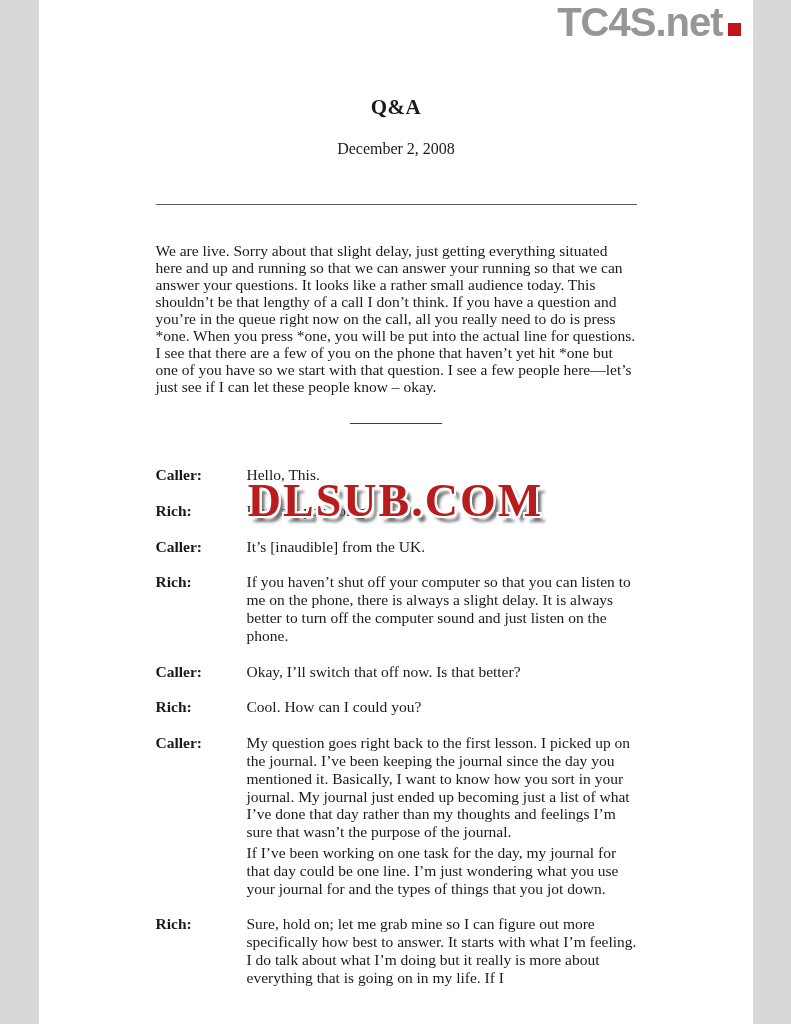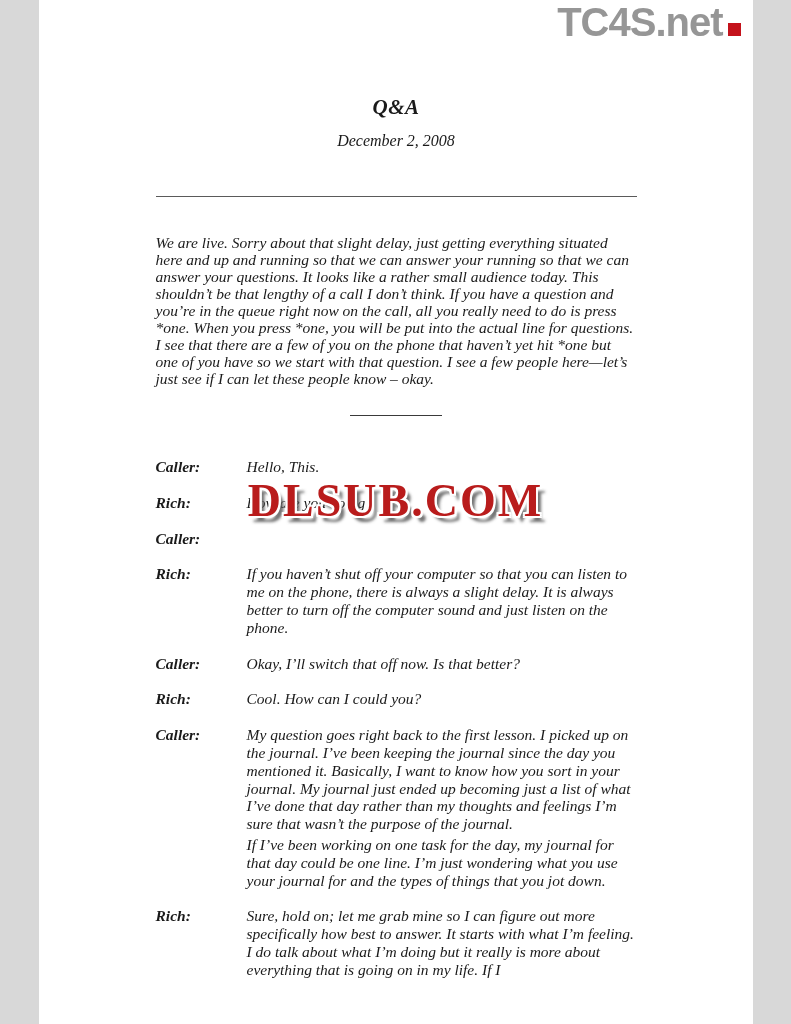--- a/index.html
+++ b/index.html
@@ -44,30 +44,30 @@
     font-family:"Liberation Sans", sans-serif;
     font-weight:700; font-size:31px;
     color:#cc2026; white-space:nowrap;
     text-shadow:
       -1.5px -1.5px 0 #4a1512, 1.5px -1.5px 0 #4a1512,
       -1.5px  1.5px 0 #4a1512, 1.5px  1.5px 0 #4a1512,
        3px 3px 3px rgba(0,0,0,0.45);
   }
 
   
-  .doc { padding:95px 116px 0 117px;font-style:italic; }
+  .doc { padding:95px 116px 0 117px; }
   .title {
     text-align:center;
     font-size:21px; font-weight:700;
     letter-spacing:0.5px;
   }
   .date {
     text-align:center;
     font-size:16px;
-    margin-top:12px;
+    margin-top:20px;
   }
   .rule {
     border:none; border-top:1px solid #5a5a5a;
     margin-top:46px;
   }
   .intro {
     margin-top:37px;
     font-size:15.5px; line-height:17px;
     text-align:left;
   }
@@ -120,20 +120,23 @@
 
         <div class="entry">
           <div class="speaker">Rich:</div>
           <div class="speech">
             <p>How are you doing?</p>
           </div>
         </div>
 
         <div class="entry">
           <div class="speaker">Caller:</div>
+          <div class="speech">
+            <p>It’s [inaudible] from the UK.</p>
+          </div>
         </div>
 
         <div class="entry">
           <div class="speaker">Rich:</div>
           <div class="speech">
             <p>If you haven’t shut off your computer so that you can listen to me on the phone, there is always a slight delay. It is always better to turn off the computer sound and just listen on the phone.</p>
           </div>
         </div>
 
         <div class="entry">

